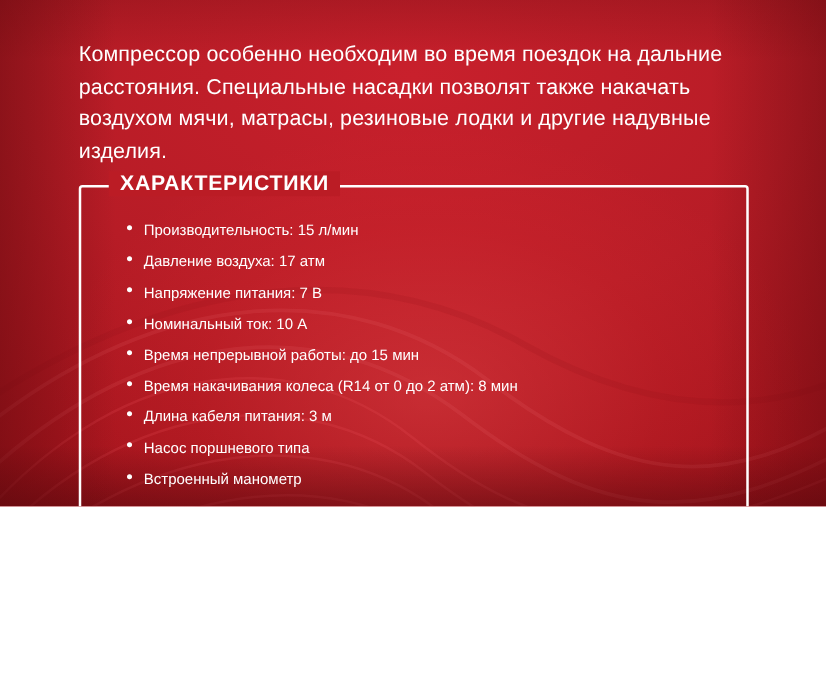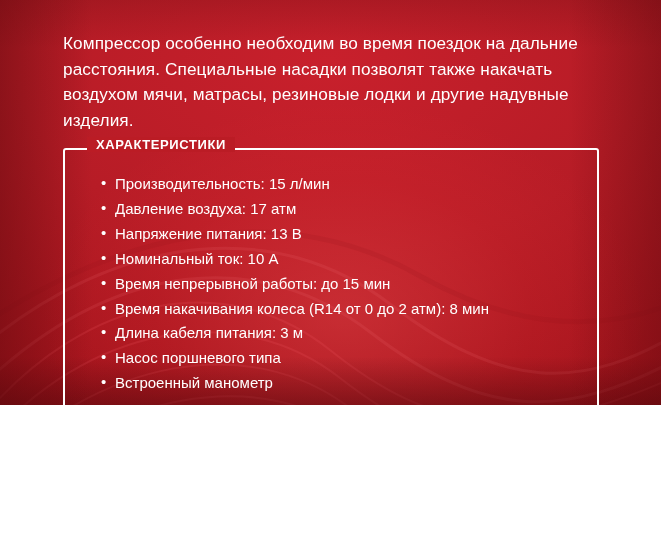--- a/index.html
+++ b/index.html
@@ -68,36 +68,36 @@
   }
 
   .spec-title {
     position: absolute;
     left: 22px;
     top: -13px;
     padding: 0 9px;
     background:
       linear-gradient(to right, #bb1c25, #bb1c25);
     color: #ffffff;
-    font-size: 13px;
+    font-size: 17px;
     font-weight: bold;
     letter-spacing: 0.6px;
     white-space: nowrap;
   }
 
   .spec-list {
     margin: 0;
     padding: 22px 0 0 36px;
     list-style: none;
   }
 
   .spec-list li {
     position: relative;
     color: #ffffff;
-    font-size: 15px;
+    font-size: 12px;
     line-height: 24.9px;
     padding-left: 14px;
     white-space: nowrap;
   }
 
   .spec-list li::before {
     content: "\2022";
     position: absolute;
     left: 0;
     top: -1px;
@@ -132,21 +132,21 @@
 
   <div class="vignette"></div>
 
   <p class="intro">Компрессор особенно необходим во время поездок на дальние расстояния. Специальные насадки позволят также накачать воздухом мячи, матрасы, резиновые лодки и другие надувные изделия.</p>
 
   <div class="spec-box">
     <div class="spec-title">ХАРАКТЕРИСТИКИ</div>
     <ul class="spec-list">
       <li>Производительность: 15 л/мин</li>
       <li>Давление воздуха: 17 атм</li>
-      <li>Напряжение питания: 13 В</li>
+      <li>Напряжение питания: 7 В</li>
       <li>Номинальный ток: 10 А</li>
       <li>Время непрерывной работы: до 15 мин</li>
       <li>Время накачивания колеса (R14 от 0 до 2 атм): 8 мин</li>
       <li>Длина кабеля питания: 3 м</li>
       <li>Насос поршневого типа</li>
       <li>Встроенный манометр</li>
     </ul>
   </div>
 
 </div>

